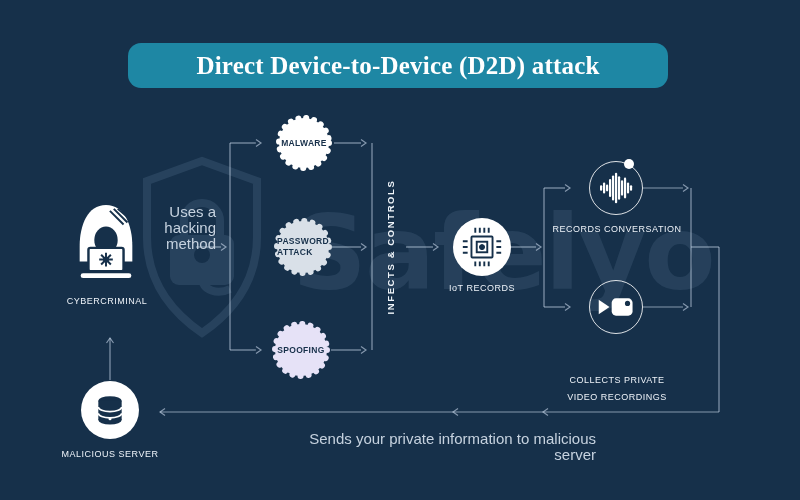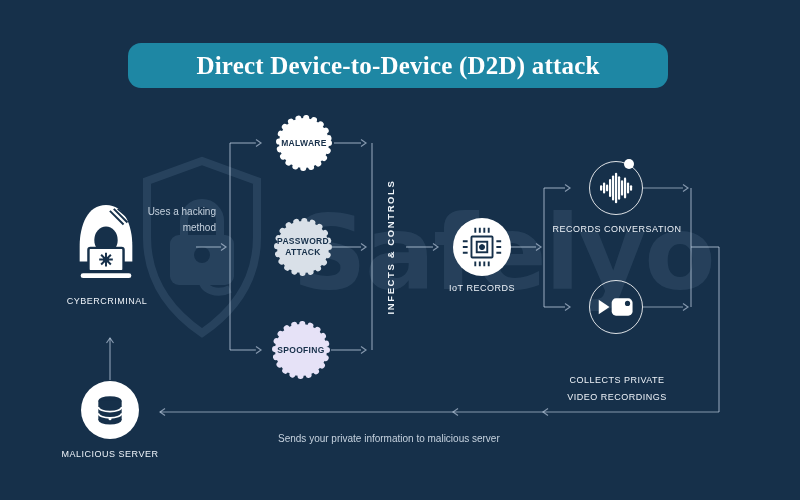--- a/index.html
+++ b/index.html
@@ -26,36 +26,36 @@
     font-family:"DejaVu Sans","Liberation Sans",sans-serif;
     user-select:none;white-space:nowrap;
   }
   .wm-shield{position:absolute;left:138px;top:155px;opacity:.13;}
   
   .wires{position:absolute;left:0;top:0;z-index:2;}
   
   .node{position:absolute;z-index:3;display:flex;align-items:center;justify-content:center;}
   .scallop-txt{
     position:absolute;inset:0;display:flex;align-items:center;justify-content:center;
-    text-align:center;color:#17304a;font-size:8.5px;font-weight:bold;
+    color:#17304a;font-size:8.5px;font-weight:bold;
     letter-spacing:.3px;line-height:11px;padding:0 7px;
   }
   .disc{
     background:#ffffff;border-radius:50%;
   }
   .ring{
     border:1.6px solid rgba(255,255,255,0.85);border-radius:50%;
     background:transparent;box-sizing:border-box;
   }
   .lbl{
     position:absolute;z-index:3;text-align:center;color:#eef3f9;
     font-size:9px;font-weight:normal;letter-spacing:.5px;line-height:17px;
   }
   .note{
-    position:absolute;z-index:3;color:#c6d2df;font-size:10px;line-height:16px;
+    position:absolute;z-index:3;color:#c6d2df;font-size:15px;line-height:16px;
   }
   .vtext{
     position:absolute;z-index:3;left:293px;top:239px;width:200px;height:16px;
     text-align:center;color:#f0f5fa;font-size:9.5px;font-weight:bold;letter-spacing:1.6px;
     transform:rotate(-90deg);transform-origin:center;
   }
   .dot{
     position:absolute;width:10px;height:10px;border-radius:50%;background:#fff;
     left:34px;top:-3px;
   }
@@ -220,15 +220,15 @@
       <ellipse cx="24" cy="13" rx="14" ry="5.5" fill="#16304a"></ellipse>
       <rect x="10" y="13" width="28" height="23" fill="#16304a"></rect>
       <ellipse cx="24" cy="36" rx="14" ry="5.5" fill="#16304a"></ellipse>
       <path d="M10,20.5 A14,5.5 0 0 0 38,20.5" fill="none" stroke="#ffffff" stroke-width="2"></path>
       <path d="M10,28 A14,5.5 0 0 0 38,28" fill="none" stroke="#ffffff" stroke-width="2"></path>
       <circle cx="24" cy="34.5" r="1.8" fill="#ffffff"></circle>
     </svg>
   </div>
   <div class="lbl" style="left:30px;top:446px;width:160px;">MALICIOUS SERVER</div>
 
-  <div class="note" style="left:278px;top:431px;width:300px;text-align:left;">Sends your private information to malicious server</div>
+  <div class="note" style="left:296px;top:431px;width:300px;text-align:right;">Sends your private information to malicious server</div>
 
 </div>
 
 </body></html>

